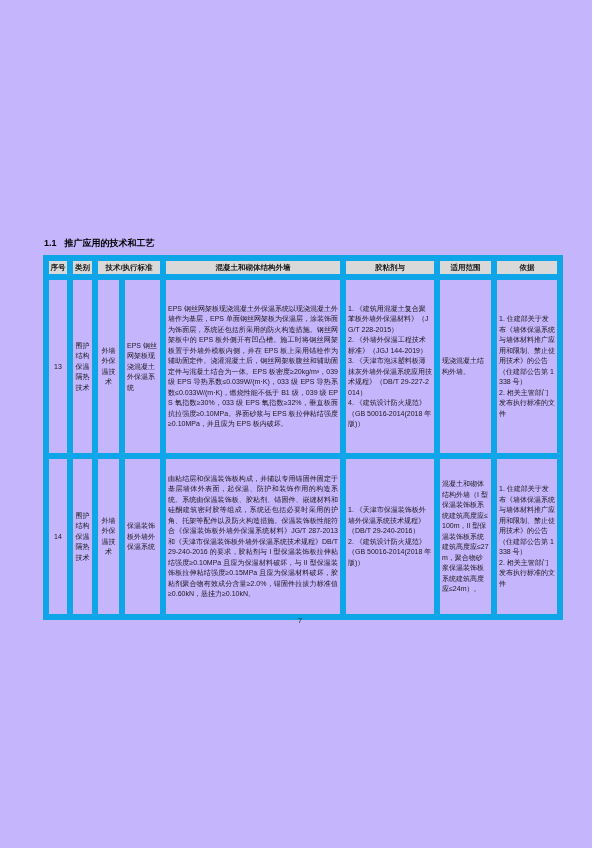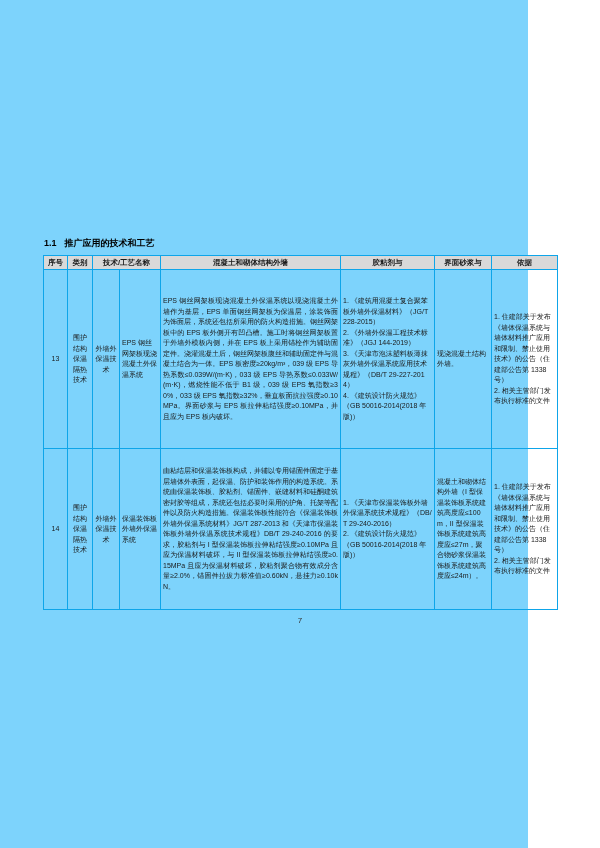--- a/index.html
+++ b/index.html
@@ -3,37 +3,37 @@
 <meta charset="utf-8">
 <style>
   html,body { margin:0; padding:0; background:#ffffff; }
   body {
     width:600px; height:848px;
     font-family:"Liberation Sans","DejaVu Sans",sans-serif;
     color:#1a1a1a;
     position:relative;
     overflow:hidden;
   }
-  .page { position:absolute; left:0; top:0; width:528px; height:848px; background:#7dd3fc; }
+  .page { position:absolute; left:0; top:0; width:592px; height:848px; background:#c4b5fd; }
 
   .section-title {
     position:absolute; left:44px; top:237px;
     font-size:9px; font-weight:bold; color:#000;
     white-space:nowrap;
   }
   .section-title .no { margin-right:8px; }
 
   table.main {
     position:absolute; left:43px; top:255px;
     width:514px;
     border-collapse:collapse;
     table-layout:fixed;
   }
   table.main th, table.main td {
-    border:1px solid #0ea5e9;
+    border:6px solid #0ea5e9;
     font-size:7px;
     line-height:1.5;
     vertical-align:middle;
     padding:2px;
     color:#1a1a1a;
     word-break:break-all;
     overflow:hidden;
     margin-top:6px;
   }
   table.main th {
@@ -87,24 +87,24 @@
       <col style="width:41px">
       <col style="width:180px">
       <col style="width:94px">
       <col style="width:57px">
       <col style="width:66px">
     </colgroup>
     <thead>
       <tr>
         <th>序号</th>
         <th>类别</th>
-        <th colspan="2">技术/工艺名称</th>
+        <th colspan="2">技术/执行标准</th>
         <th>混凝土和砌体结构外墙</th>
         <th>胶粘剂与</th>
-        <th>界面砂浆与</th>
+        <th>适用范围</th>
         <th>依据</th>
       </tr>
     </thead>
     <tbody>
       <tr class="row-13">
         <td class="c-no">13</td>
         <td class="c-cat">围护结构保温隔热技术</td>
         <td class="c-type">外墙外保温技术</td>
         <td class="c-name">EPS 钢丝网架板现浇混凝土外保温系统</td>
         <td class="c-feat">EPS 钢丝网架板现浇混凝土外保温系统以现浇混凝土外墙作为基层，EPS 单面钢丝网架板为保温层，涂装饰面为饰面层，系统还包括所采用的防火构造措施。钢丝网架板中的 EPS 板外侧开有凹凸槽。施工时将钢丝网架板置于外墙外模板内侧，并在 EPS 板上采用锚栓作为辅助固定件。浇灌混凝土后，钢丝网架板腹丝和辅助固定件与混凝土结合为一体。EPS 板密度≥20kg/m³，039 级 EPS 导热系数≤0.039W/(m·K)，033 级 EPS 导热系数≤0.033W/(m·K)，燃烧性能不低于 B1 级，039 级 EPS 氧指数≥30%，033 级 EPS 氧指数≥32%，垂直板面抗拉强度≥0.10MPa。界面砂浆与 EPS 板拉伸粘结强度≥0.10MPa，并且应为 EPS 板内破坏。</td>

